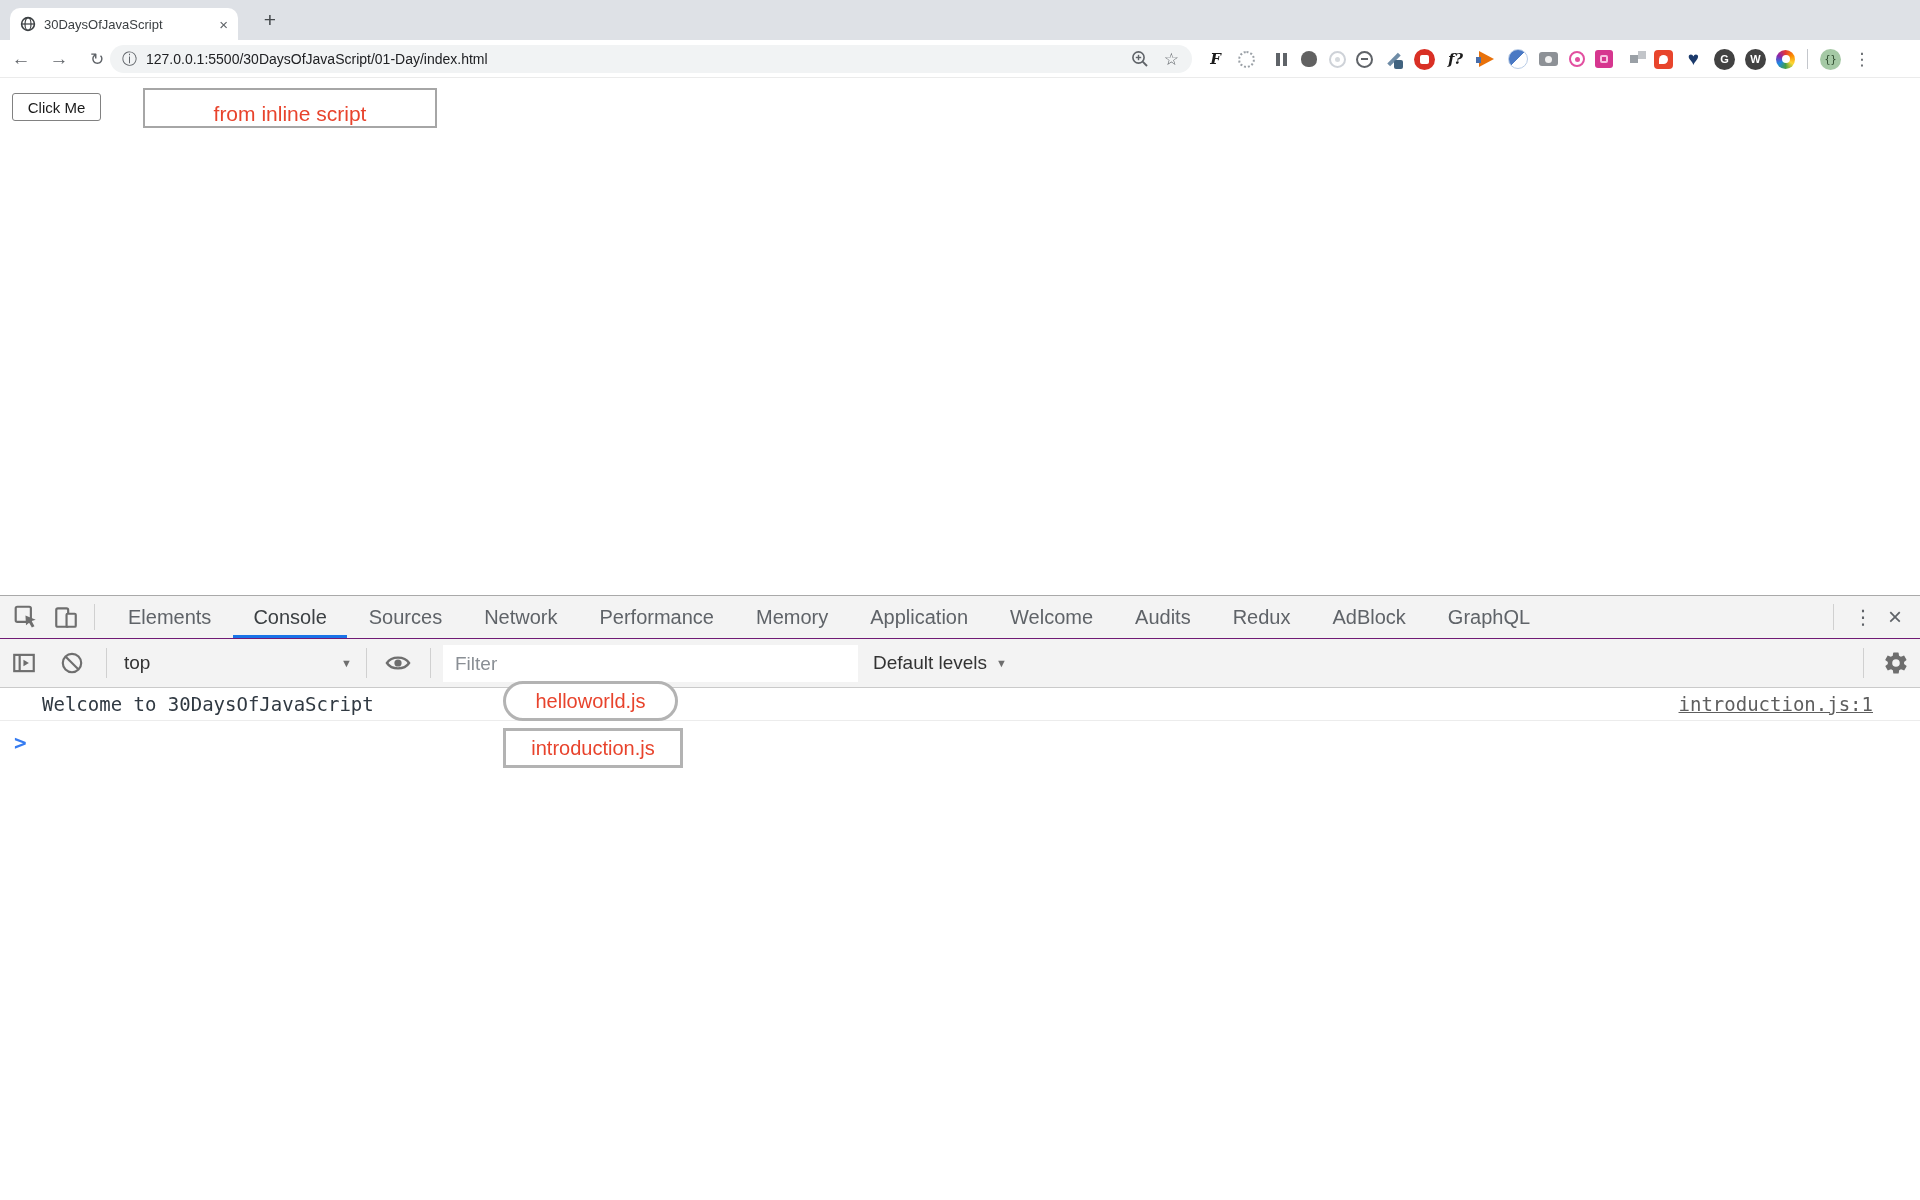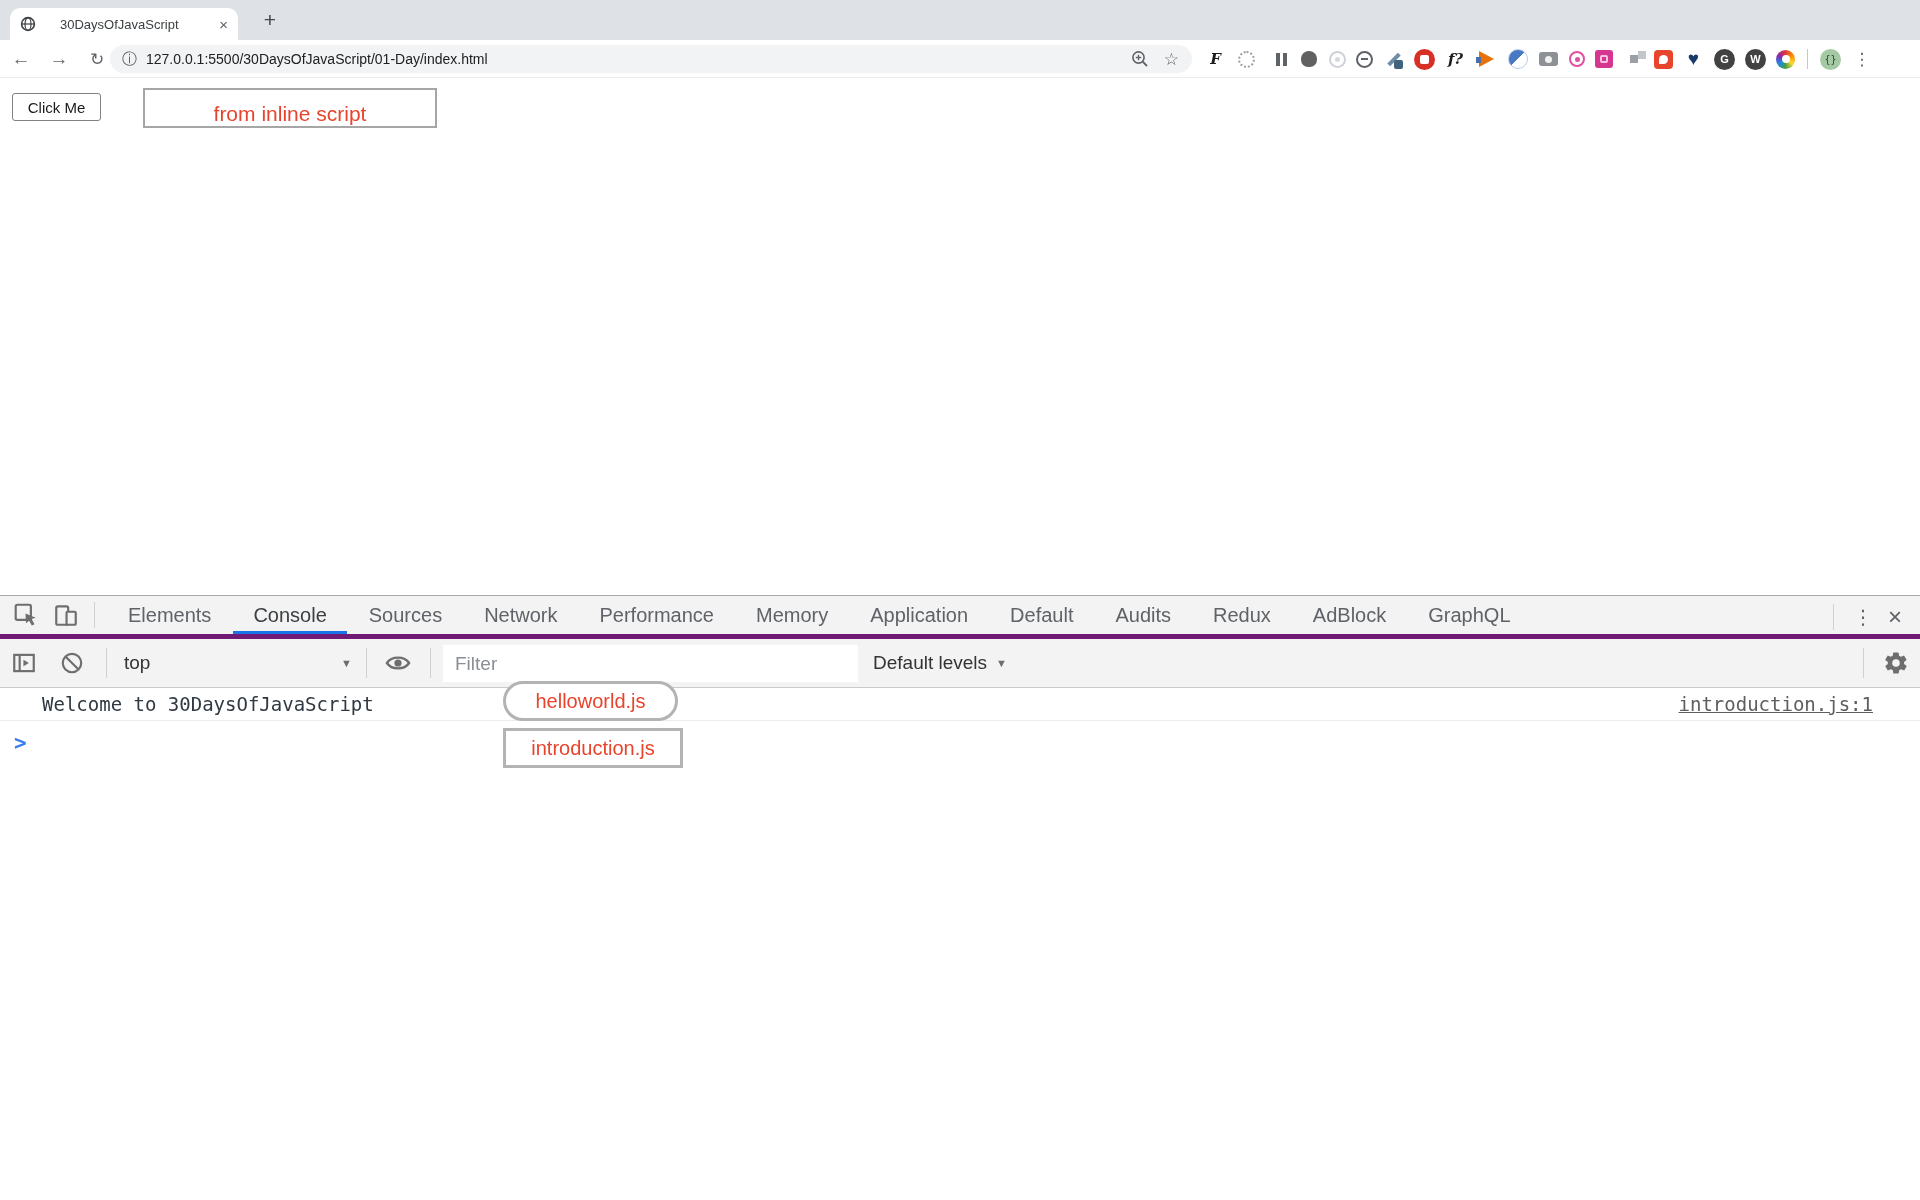--- a/index.html
+++ b/index.html
@@ -2,21 +2,21 @@
 <html><head>
 <meta charset="utf-8">
 <style>
   * { margin:0; padding:0; box-sizing:border-box; }
   html,body { width:1920px; height:1200px; background:#fff; font-family:"Liberation Sans",sans-serif; overflow:hidden; }
 
   
   .tabstrip { position:relative; height:40px; background:#dee1e6; }
   .tab { position:absolute; left:10px; top:8px; width:228px; height:32px; background:#fff;
          border-radius:10px 10px 0 0; display:flex; align-items:center; padding:0 10px; }
-  .tab-title { flex:1; font-size:13px; color:#3c4043; margin-left:24px; white-space:nowrap; overflow:hidden; }
+  .tab-title { flex:1; font-size:13px; color:#3c4043; margin-left:8px; white-space:nowrap; overflow:hidden; }
   .tab-close { font-size:15px; color:#5f6368; cursor:default; }
   .newtab-btn { position:absolute; left:256px; top:6px; width:28px; height:28px; display:flex;
                 align-items:center; justify-content:center; font-size:21px; color:#45494d; }
 
   .toolbar { position:relative; height:38px; background:#fff; border-bottom:1px solid #ebebeb; }
   .nav-btn { position:absolute; top:0; height:38px; width:30px; display:flex; align-items:center;
              justify-content:center; font-size:19px; color:#5f6368; }
   .nav-back { left:6px; } .nav-fwd { left:44px; } .nav-reload { left:82px; font-size:17px; }
   .urlbar { position:absolute; left:110px; top:5px; width:1082px; height:28px; border-radius:14px;
             background:#f1f3f4; display:flex; align-items:center; }
@@ -67,21 +67,21 @@
   
   .page { position:relative; height:517px; background:#fff; }
   .clickme { position:absolute; left:12px; top:15px; width:89px; height:28px; background:#fff;
              border:1px solid #818181; border-radius:3px; font-size:15px; color:#1a1a1a;
              display:flex; align-items:center; justify-content:center; font-family:"Liberation Sans",sans-serif; }
   .inline-box { position:absolute; left:143px; top:10px; width:294px; height:40px; border:2px solid #a6a6a6;
                 display:flex; align-items:flex-end; justify-content:center; font-size:21px; }
 
   
   .devtools { border-top:1px solid #a9a9a9; }
-  .dt-tabbar { position:relative; height:43px; background:#f3f3f3; border-bottom:5px solid #701a75;
+  .dt-tabbar { position:relative; height:43px; background:#f3f3f3; border-bottom:1px solid #701a75;
                display:flex; align-items:center; }
   .dt-iconbtn { width:28px; height:28px; display:flex; align-items:center; justify-content:center; flex:none; }
   .i-inspect { margin-left:12px; }
   .i-device  { margin-left:12px; }
   .vsep { width:1px; height:26px; background:#d0d0d0; margin:0 0 0 14px; flex:none; }
   .dt-tabs { display:flex; height:100%; align-items:stretch; margin-left:12px; }
   .dt-tab { margin:0 21px; font-size:20px; color:#5f6368; display:flex; align-items:center; position:relative; white-space:nowrap; }
   .dt-tab.active { color:#3c4043; }
   .dt-tab.active::after { content:""; position:absolute; left:-20px; right:-20px; bottom:0; height:3px; background:#1a73e8; }
   .dt-bar-right { position:absolute; right:0; top:0; height:42px; display:flex; align-items:center; }
@@ -245,21 +245,21 @@
       <span class="vsep"></span>
 
       <div class="dt-tabs">
         <div class="dt-tab">Elements</div>
         <div class="dt-tab active">Console</div>
         <div class="dt-tab">Sources</div>
         <div class="dt-tab">Network</div>
         <div class="dt-tab">Performance</div>
         <div class="dt-tab">Memory</div>
         <div class="dt-tab">Application</div>
-        <div class="dt-tab">Default</div>
+        <div class="dt-tab">Welcome</div>
         <div class="dt-tab">Audits</div>
         <div class="dt-tab">Redux</div>
         <div class="dt-tab">AdBlock</div>
         <div class="dt-tab">GraphQL</div>
       </div>
 
       <div class="dt-bar-right">
         <span class="vsep"></span>
         <span class="dt-kebab">⋮</span>
         <span class="dt-close">×</span>

